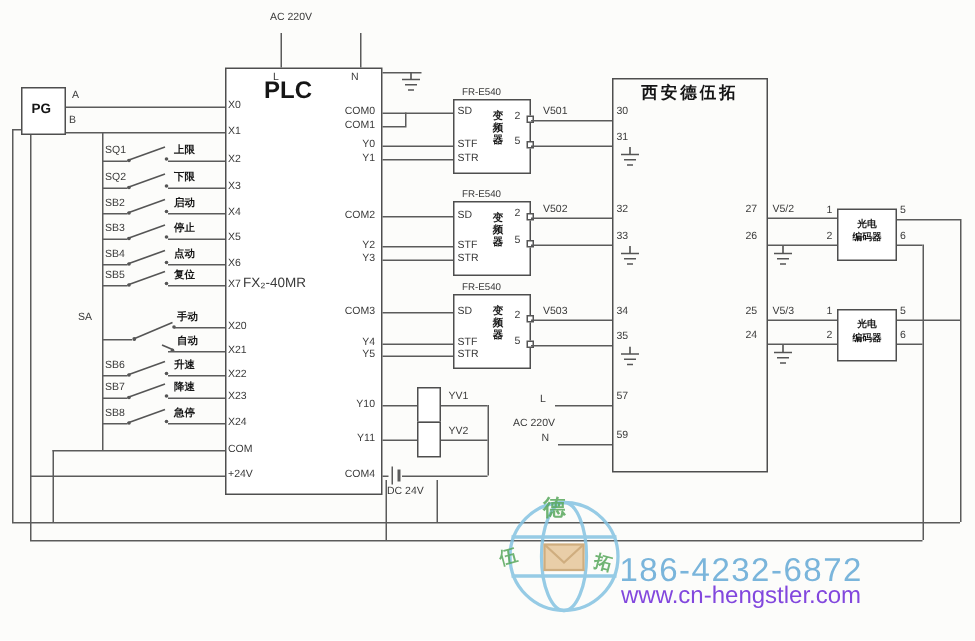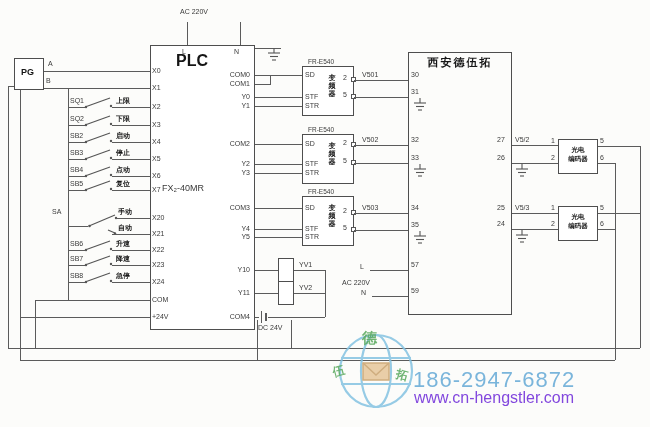--- a/index.html
+++ b/index.html
@@ -363,17 +363,17 @@
       <ellipse cx="43" cy="43" rx="15" ry="36"></ellipse>
       <line x1="8" y1="30" x2="78" y2="30"></line>
       <line x1="8" y1="56" x2="78" y2="56"></line>
     </g>
     <rect x="30" y="35" width="26" height="17" fill="#e6c79a" stroke="#c8a06a" stroke-width="1.5"></rect>
     <polyline points="30,35 43,47 56,35" fill="none" stroke="#c8a06a" stroke-width="1.5"></polyline>
   </svg>
   <div class="wm wm-char" style="left:362px;top:329px;font-size:15px;">德</div>
   <div class="wm wm-char" style="left:333px;top:363px;font-size:12px;transform:rotate(-15deg);">伍</div>
   <div class="wm wm-char" style="left:396px;top:367px;font-size:12px;transform:rotate(15deg);">拓</div>
-  <div class="wm wm-phone" style="left:413px;top:367px;">186-2947-6872</div>
+  <div class="wm wm-phone" style="left:413px;top:367px;">186-4232-6872</div>
   <div class="wm wm-site" style="left:414px;top:389px;">www.cn-hengstler.com</div>
 
 
 </div>
 
 </body></html>

